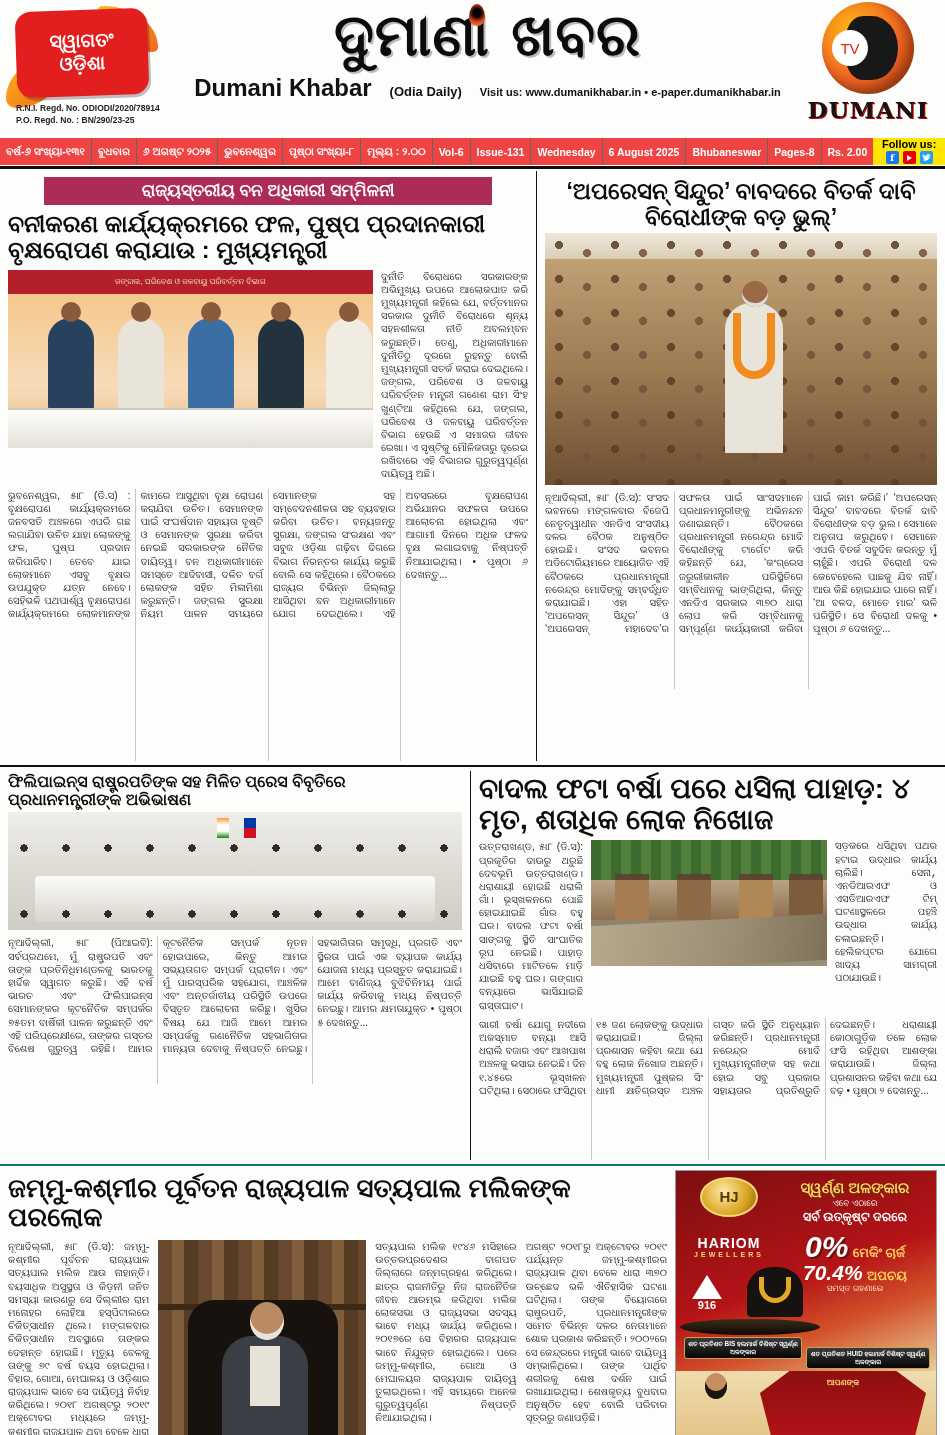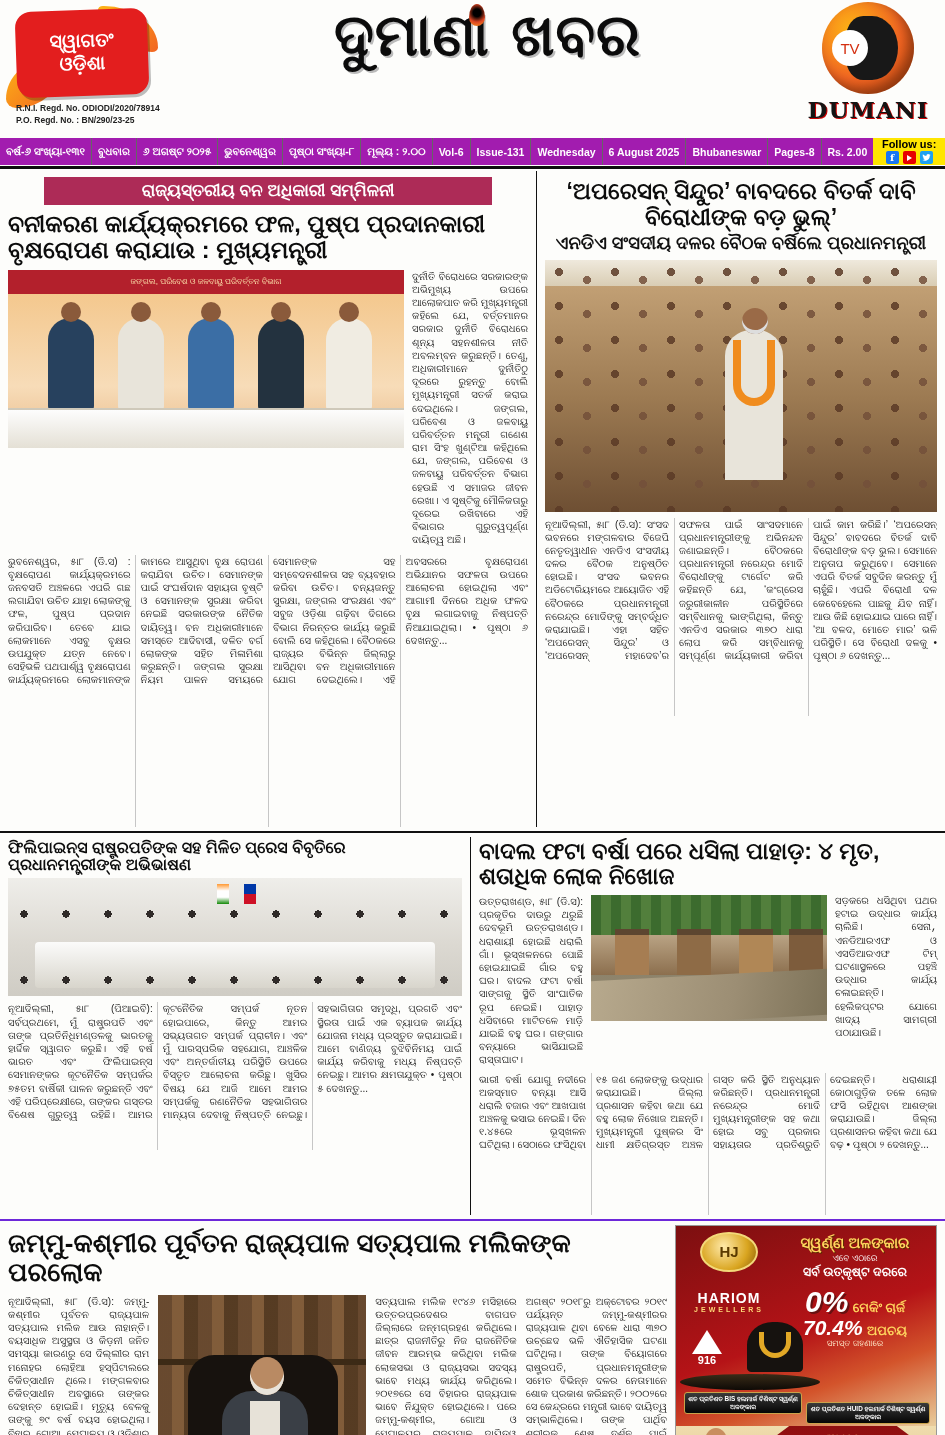--- a/index.html
+++ b/index.html
@@ -22,21 +22,21 @@
   .title-suffix { font-size:13px; font-weight:bold; }
   .visit-line { font-size:11px; font-weight:bold; }
   .publish-line { margin-top:3px; font-size:13px; font-weight:bold; letter-spacing:1px; }
   .tv-wrap { position:absolute; right:6px; top:2px; width:142px; height:134px; text-align:center; }
   .tv-d { position:relative; width:92px; height:92px; margin:0 auto; border-radius:50%; background:radial-gradient(circle at 32% 30%, #fdb515, #f26522 55%, #c9470c); box-shadow:inset -6px -6px 12px rgba(0,0,0,.35); }
   .tv-d-inner { position:absolute; left:24px; top:14px; width:52px; height:64px; background:#181818; border-radius:40% 60% 60% 40%; }
   .tv-circle { position:absolute; left:10px; top:28px; width:36px; height:36px; background:#fff; border-radius:50%; display:flex; align-items:center; justify-content:center; font-weight:400; font-size:15px; color:#d42f11; }
   .tv-name { margin-top:2px; font-family:"DejaVu Serif", serif; font-size:23px; font-weight:900; color:#141414; text-shadow:1px 1px 0 #c00; letter-spacing:1px; }
 
   
-  .infobar { display:flex; align-items:stretch; background:#a21caf; height:27px; margin-top:0; }
+  .infobar { display:flex; align-items:stretch; background:#ef4444; height:27px; margin-top:0; }
   .infobar .seg { display:flex; align-items:center; padding:0 6px; color:#fff; font-size:10.5px; font-weight:bold; border-left:1px solid #666; white-space:nowrap; }
   .infobar .seg:first-child { border-left:none; }
   .follow-box { margin-left:auto; background:#ffe600; display:flex; flex-direction:column; justify-content:center; align-items:center; width:150px; padding:1px 4px; }
   .follow-label { font-size:11px; font-weight:900; color:#000; line-height:1; }
   .social-row { display:flex; gap:4px; margin-top:1px; }
   .sicon { width:13px; height:13px; display:flex; align-items:center; justify-content:center; color:#fff; font-size:10px; font-weight:900; border-radius:2px; }
   .fb { background:#1877f2; font-family:"DejaVu Serif",serif; }
   .yt { background:#e60000; position:relative; }
   .yt::after { content:""; position:absolute; left:4.5px; top:3.5px; border-left:5px solid #fff; border-top:3px solid transparent; border-bottom:3px solid transparent; }
   .tw { background:#1da1f2; }
@@ -47,55 +47,55 @@
   .headline { font-weight:900; color:#0c0c0c; line-height:1.12; }
   .col-text { font-size:10px; line-height:1.32; text-align:justify; color:#1b1b1b; }
   .cols3 { column-count:3; column-gap:10px; column-rule:1px solid #c6c6c6; }
   .cols4 { column-count:4; column-gap:10px; column-rule:1px solid #c6c6c6; }
   .photo { position:relative; overflow:hidden; background:#d8d3c8; }
 
   .row1 { display:flex; padding:2px 8px 4px; border-bottom:2px solid #111; }
   .art1 { width:528px; padding-right:8px; }
   .art1 .headline { font-size:23.5px; margin:6px 0 6px; }
   .art1-content { display:flex; gap:8px; }
-  .conf-photo { width:396px; height:178px; flex:none; }
+  .conf-photo { width:365px; height:178px; flex:none; }
   .conf-banner { position:absolute; left:0; top:0; right:0; height:24px; background:#b3202c; color:#ffe9b0; font-size:8px; display:flex; align-items:center; justify-content:center; text-align:center; }
   .conf-bg { position:absolute; inset:24px 0 0 0; background:linear-gradient(#f4c88e,#f7dcb8 60%,#e8b887); }
   .person { position:absolute; bottom:38px; width:46px; height:92px; border-radius:22px 22px 4px 4px; }
   .person .head { position:absolute; top:-16px; left:13px; width:20px; height:20px; border-radius:50%; background:#8a5a3b; }
   .conf-table { position:absolute; left:0; right:0; bottom:0; height:40px; background:linear-gradient(#fdfdfd,#e4e0d5); border-top:2px solid #cfc9ba; }
   .flowers { position:absolute; bottom:30px; height:14px; width:100%; background:radial-gradient(circle 5px at 30px 7px,#e3566b 60%,transparent 61%),radial-gradient(circle 5px at 90px 7px,#f0a234 60%,transparent 61%),radial-gradient(circle 5px at 150px 7px,#e3566b 60%,transparent 61%),radial-gradient(circle 5px at 210px 7px,#f0a234 60%,transparent 61%),radial-gradient(circle 5px at 270px 7px,#e3566b 60%,transparent 61%),radial-gradient(circle 5px at 330px 7px,#f0a234 60%,transparent 61%); }
   .art1-side { flex:1; }
   .art1-body { margin-top:8px; height:272px; overflow:hidden; }
 
   .art2 { flex:1; border-left:1px solid #111; padding-left:8px; }
   .art2 .headline { font-size:23px; text-align:center; margin:8px 0 2px; }
   .art2 .subhead { font-size:18px; font-weight:bold; text-align:center; margin-bottom:6px; }
   .modi-photo { width:100%; height:252px; background:linear-gradient(#caa87c,#9c7a52 55%,#6e4f33); }
   .crowd { position:absolute; inset:0; background-image:radial-gradient(circle 7px at 14px 12px, #5b3a26 60%, transparent 61%), radial-gradient(circle 7px at 42px 20px, #74503a 60%, transparent 61%); background-size:56px 34px; opacity:.85; }
   .modi-fig { position:absolute; left:46%; top:70px; width:58px; height:150px; background:#e8e4da; border-radius:26px 26px 0 0; }
   .modi-head { position:absolute; left:17px; top:-22px; width:26px; height:26px; border-radius:50%; background:#9a6a47; box-shadow:0 -4px 0 0 #ddd inset; }
   .garland { position:absolute; left:8px; top:10px; width:42px; height:66px; border:8px solid #f08c1e; border-top:none; border-radius:0 0 42px 42px; }
   .ceiling { position:absolute; top:0; left:0; right:0; height:26px; background:linear-gradient(#efe9dc,#d9cdb4); }
   .art2-body { margin-top:6px; height:198px; overflow:hidden; }
 
-  .row2 { display:flex; padding:4px 8px; border-bottom:2px solid #6d28d9; }
+  .row2 { display:flex; padding:4px 8px; border-bottom:2px solid #0f766e; }
   .art3 { width:462px; padding-right:8px; }
   .art3 .headline { font-size:16px; margin:2px 0 4px; }
   .phil-photo { width:100%; height:118px; background:linear-gradient(#efeeea,#dcd9d2 55%,#cfccc4); }
   .phil-table { position:absolute; left:6%; right:6%; bottom:8px; height:46px; background:linear-gradient(#fbfbfa,#d8d5cc); border-radius:4px; }
   .phil-runner { position:absolute; left:20%; right:20%; bottom:36px; height:10px; background:#3f7d3f; }
   .phil-row { position:absolute; left:0; right:0; height:24px; background-image:radial-gradient(circle 6px at 16px 8px,#2f2a28 60%,transparent 61%); background-size:42px 24px; }
   .flag { position:absolute; top:6px; width:12px; height:20px; }
   .flag.in { left:46%; background:linear-gradient(#f93,#fff 34%, #fff 66%, #128807); }
   .flag.ph { left:52%; background:linear-gradient(#0038a8 50%, #ce1126 50%); }
   .art3-body { margin-top:6px; height:148px; overflow:hidden; }
 
   .art4 { flex:1; border-left:1px solid #111; padding-left:8px; }
-  .art4 .headline { font-size:23px; margin:2px 0 5px; }
+  .art4 .headline { font-size:28px; margin:2px 0 5px; }
   .art4-top { display:flex; gap:8px; }
   .art4-colA { width:104px; }
   .slide-photo { width:236px; height:126px; flex:none; background:linear-gradient(#4f7a3a,#6d9150 35%, #8a8068 55%, #9a8f77); }
   .forest { position:absolute; top:0; left:0; right:0; height:42px; background:repeating-linear-gradient(90deg,#3c6b2e 0 10px,#527f3c 10px 20px); }
   .houses { position:absolute; top:40px; left:0; right:0; height:40px; background-image:linear-gradient(#b9a384,#8c6f4e); }
   .house { position:absolute; top:34px; width:34px; height:46px; background:#a67d52; box-shadow:inset 0 6px 0 #5d4630; }
   .river { position:absolute; bottom:0; left:0; right:0; height:46px; background:linear-gradient(100deg,#b7a98d,#9c8e74 60%,#7d7258); transform:skewY(-3deg); }
   .art4-colB { flex:1;font-family:Liberation Mono, monospace; }
   .art4-body { margin-top:6px; height:142px; overflow:hidden; }
 
@@ -157,20 +157,25 @@
       </div>
       <div class="rni">
         <div>R.N.I. Regd. No. ODIODI/2020/78914</div>
         <div>P.O. Regd. No. : BN/290/23-25</div>
       </div>
     </div>
 
     <div class="title-block">
       <div class="eye-motif"></div>
       <div class="title-odia">ଦୁମାଣୀ ଖବର</div>
+      <div class="title-sub">
+        <span class="title-eng">Dumani Khabar</span>
+        <span class="title-suffix">(Odia Daily)</span>
+        <span class="visit-line">Visit us: www.dumanikhabar.in • e-paper.dumanikhabar.in</span>
+      </div>
     </div>
 
     <div class="tv-wrap">
       <div class="tv-d">
         <div class="tv-d-inner"></div>
         <div class="tv-circle">TV</div>
       </div>
       <div class="tv-name">DUMANI</div>
     </div>
   </div>
@@ -231,21 +236,20 @@
           <div class="flowers"></div>
           <div class="conf-table"></div>
         </div>
         <div class="art1-side col-text">ଦୁର୍ନୀତି ବିରୋଧରେ ସରକାରଙ୍କ ଅଭିମୁଖ୍ୟ ଉପରେ ଆଲୋକପାତ କରି ମୁଖ୍ୟମନ୍ତ୍ରୀ କହିଲେ ଯେ, ବର୍ତ୍ତମାନର ସରକାର ଦୁର୍ନୀତି ବିରୋଧରେ ଶୂନ୍ୟ ସହନଶୀଳତା ନୀତି ଅବଲମ୍ବନ କରୁଛନ୍ତି। ତେଣୁ, ଅଧିକାରୀମାନେ ଦୁର୍ନୀତିଠୁ ଦୂରରେ ରୁହନ୍ତୁ ବୋଲି ମୁଖ୍ୟମନ୍ତ୍ରୀ ସତର୍କ କରାଇ ଦେଇଥିଲେ। ଜଙ୍ଗଲ, ପରିବେଶ ଓ ଜଳବାୟୁ ପରିବର୍ତ୍ତନ ମନ୍ତ୍ରୀ ଗଣେଶ ରାମ ସିଂହ ଖୁଣ୍ଟିଆ କହିଥିଲେ ଯେ, ଜଙ୍ଗଲ, ପରିବେଶ ଓ ଜଳବାୟୁ ପରିବର୍ତ୍ତନ ବିଭାଗ ହେଉଛି ଏ ସମାଜର ଜୀବନ ରେଖା। ଏ ସୃଷ୍ଟିକୁ ମୌଳିକତାରୁ ଦୂରେଇ ରଖିବାରେ ଏହି ବିଭାଗର ଗୁରୁତ୍ୱପୂର୍ଣ୍ଣ ଦାୟିତ୍ୱ ଅଛି।</div>
       </div>
       <div class="art1-body col-text cols4">ଭୁବନେଶ୍ୱର, ୫ା୮ (ଡି.ସ) : ବୃକ୍ଷରୋପଣ କାର୍ଯ୍ୟକ୍ରମରେ ଜନବସତି ଅଞ୍ଚଳରେ ଏପରି ଗଛ ଲଗାଯିବା ଉଚିତ ଯାହା ଲୋକଙ୍କୁ ଫଳ, ପୁଷ୍ପ ପ୍ରଦାନ କରିପାରିବ। ତେବେ ଯାଇ ଲୋକମାନେ ଏସବୁ ବୃକ୍ଷର ଉପଯୁକ୍ତ ଯତ୍ନ ନେବେ। ସେହିଭଳି ପଥପାର୍ଶ୍ୱ ବୃକ୍ଷରୋପଣ କାର୍ଯ୍ୟକ୍ରମରେ ଲୋକମାନଙ୍କ କାମରେ ଆସୁଥିବା ବୃକ୍ଷ ରୋପଣ କରାଯିବା ଉଚିତ। ସେମାନଙ୍କ ପାଇଁ ସଂଘର୍ଷଦାନ ସହାୟତା ବୃଷ୍ଟି ଓ ସେମାନଙ୍କ ସୁରକ୍ଷା କରିବା ନେଇଛି ସରକାରଙ୍କ ନୈତିକ ଦାୟିତ୍ୱ। ବନ ଅଧିକାରୀମାନେ ସମସ୍ତେ ଆଦିବାସୀ, ଦଳିତ ବର୍ଗ ଲୋକଙ୍କ ସହିତ ମିଳାମିଶା କରୁଛନ୍ତି। ଜଙ୍ଗଲ ସୁରକ୍ଷା ନିୟମ ପାଳନ ସମୟରେ ସେମାନଙ୍କ ସହ ସମ୍ବେଦନଶୀଳତା ସହ ବ୍ୟବହାର କରିବା ଉଚିତ। ବନ୍ୟଜନ୍ତୁ ସୁରକ୍ଷା, ଜଙ୍ଗଲ ସଂରକ୍ଷଣ ଏବଂ ସବୁଜ ଓଡ଼ିଶା ଗଢ଼ିବା ଦିଗରେ ବିଭାଗ ନିରନ୍ତର କାର୍ଯ୍ୟ କରୁଛି ବୋଲି ସେ କହିଥିଲେ। ବୈଠକରେ ରାଜ୍ୟର ବିଭିନ୍ନ ଜିଲ୍ଲାରୁ ଆସିଥିବା ବନ ଅଧିକାରୀମାନେ ଯୋଗ ଦେଇଥିଲେ। ଏହି ଅବସରରେ ବୃକ୍ଷରୋପଣ ଅଭିଯାନର ସଫଳତା ଉପରେ ଆଲୋଚନା ହୋଇଥିଲା ଏବଂ ଆଗାମୀ ଦିନରେ ଅଧିକ ଫଳଦ ବୃକ୍ଷ ଲଗାଇବାକୁ ନିଷ୍ପତ୍ତି ନିଆଯାଇଥିଲା। • ପୃଷ୍ଠା ୬ ଦେଖନ୍ତୁ...</div>
     </div>
 
     <div class="art2">
       <div class="headline">‘ଅପରେସନ୍ ସିନ୍ଦୁର’ ବାବଦରେ ବିତର୍କ ଦାବି ବିରୋଧୀଙ୍କ ବଡ଼ ଭୁଲ୍’</div>
-      <div class="subhead">ଏନଡିଏ ସଂସଦୀୟ ଦଳର ବୈଠକ ବର୍ଷିଲେ ପ୍ରଧାନମନ୍ତ୍ରୀ</div>
       <div class="photo modi-photo">
         <div class="ceiling"></div>
         <div class="crowd"></div>
         <div class="modi-fig">
           <span class="modi-head"></span>
           <span class="garland"></span>
         </div>
       </div>
       <div class="art2-body col-text cols3">ନୂଆଦିଲ୍ଲୀ, ୫ା୮ (ଡି.ସ): ସଂସଦ ଭବନରେ ମଙ୍ଗଳବାର ବିଜେପି ନେତୃତ୍ୱାଧୀନ ଏନଡିଏ ସଂସଦୀୟ ଦଳର ବୈଠକ ଅନୁଷ୍ଠିତ ହୋଇଛି। ସଂସଦ ଭବନର ଅଡିଟୋରିୟମରେ ଆୟୋଜିତ ଏହି ବୈଠକରେ ପ୍ରଧାନମନ୍ତ୍ରୀ ନରେନ୍ଦ୍ର ମୋଦିଙ୍କୁ ସମ୍ବର୍ଦ୍ଧିତ କରାଯାଇଛି। ଏହା ସହିତ ‘ଅପରେସନ୍ ସିନ୍ଦୁର’ ଓ ‘ଅପରେସନ୍ ମହାଦେବ’ର ସଫଳତା ପାଇଁ ସାଂସଦମାନେ ପ୍ରଧାନମନ୍ତ୍ରୀଙ୍କୁ ଅଭିନନ୍ଦନ ଜଣାଇଛନ୍ତି। ବୈଠକରେ ପ୍ରଧାନମନ୍ତ୍ରୀ ନରେନ୍ଦ୍ର ମୋଦି ବିରୋଧୀଙ୍କୁ ଟାର୍ଗେଟ କରି କହିଛନ୍ତି ଯେ, ‘କଂଗ୍ରେସ ଜରୁରୀକାଳୀନ ପରିସ୍ଥିତିରେ ସମ୍ବିଧାନକୁ ଭାଙ୍ଗିଥିଲା, କିନ୍ତୁ ଏନଡିଏ ସରକାର ୩୭୦ ଧାରା ଲୋପ କରି ସମ୍ବିଧାନକୁ ସମ୍ପୂର୍ଣ୍ଣ କାର୍ଯ୍ୟକାରୀ କରିବା ପାଇଁ କାମ କରିଛି।’ ‘ଅପରେସନ୍ ସିନ୍ଦୁର’ ବାବଦରେ ବିତର୍କ ଦାବି ବିରୋଧୀଙ୍କ ବଡ଼ ଭୁଲ। ସେମାନେ ଅନୁତାପ କରୁଥିବେ। ସେମାନେ ଏପରି ବିତର୍କ ସବୁଦିନ କରନ୍ତୁ ମୁଁ ଚାହୁଁଛି। ଏପରି ବିରୋଧୀ ଦଳ କେବେହେଲେ ପାଛକୁ ଯିବ ନାହିଁ। ଆଉ କିଛି ହୋଇଯାଇ ପାରେ ନାହିଁ। ‘ଆ ବଳଦ, ମୋତେ ମାର’ ଭଳି ପରିସ୍ଥିତି। ସେ ବିରୋଧୀ ଦଳକୁ • ପୃଷ୍ଠା ୬ ଦେଖନ୍ତୁ...</div>
     </div>

